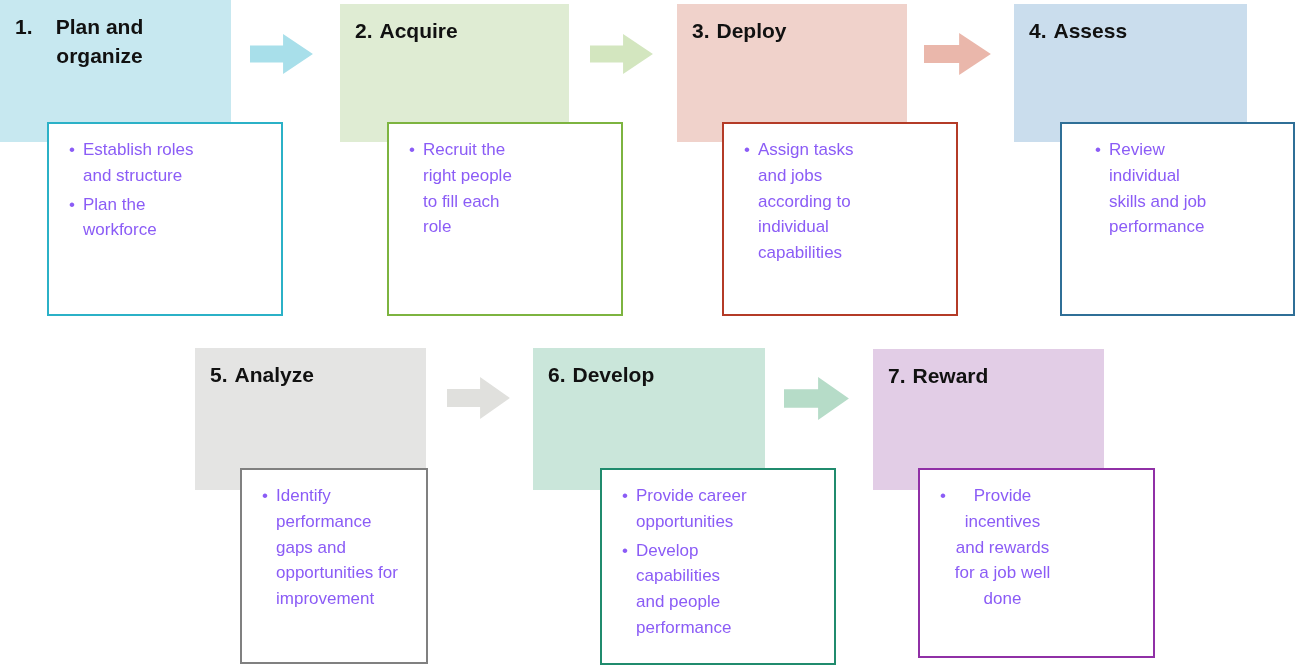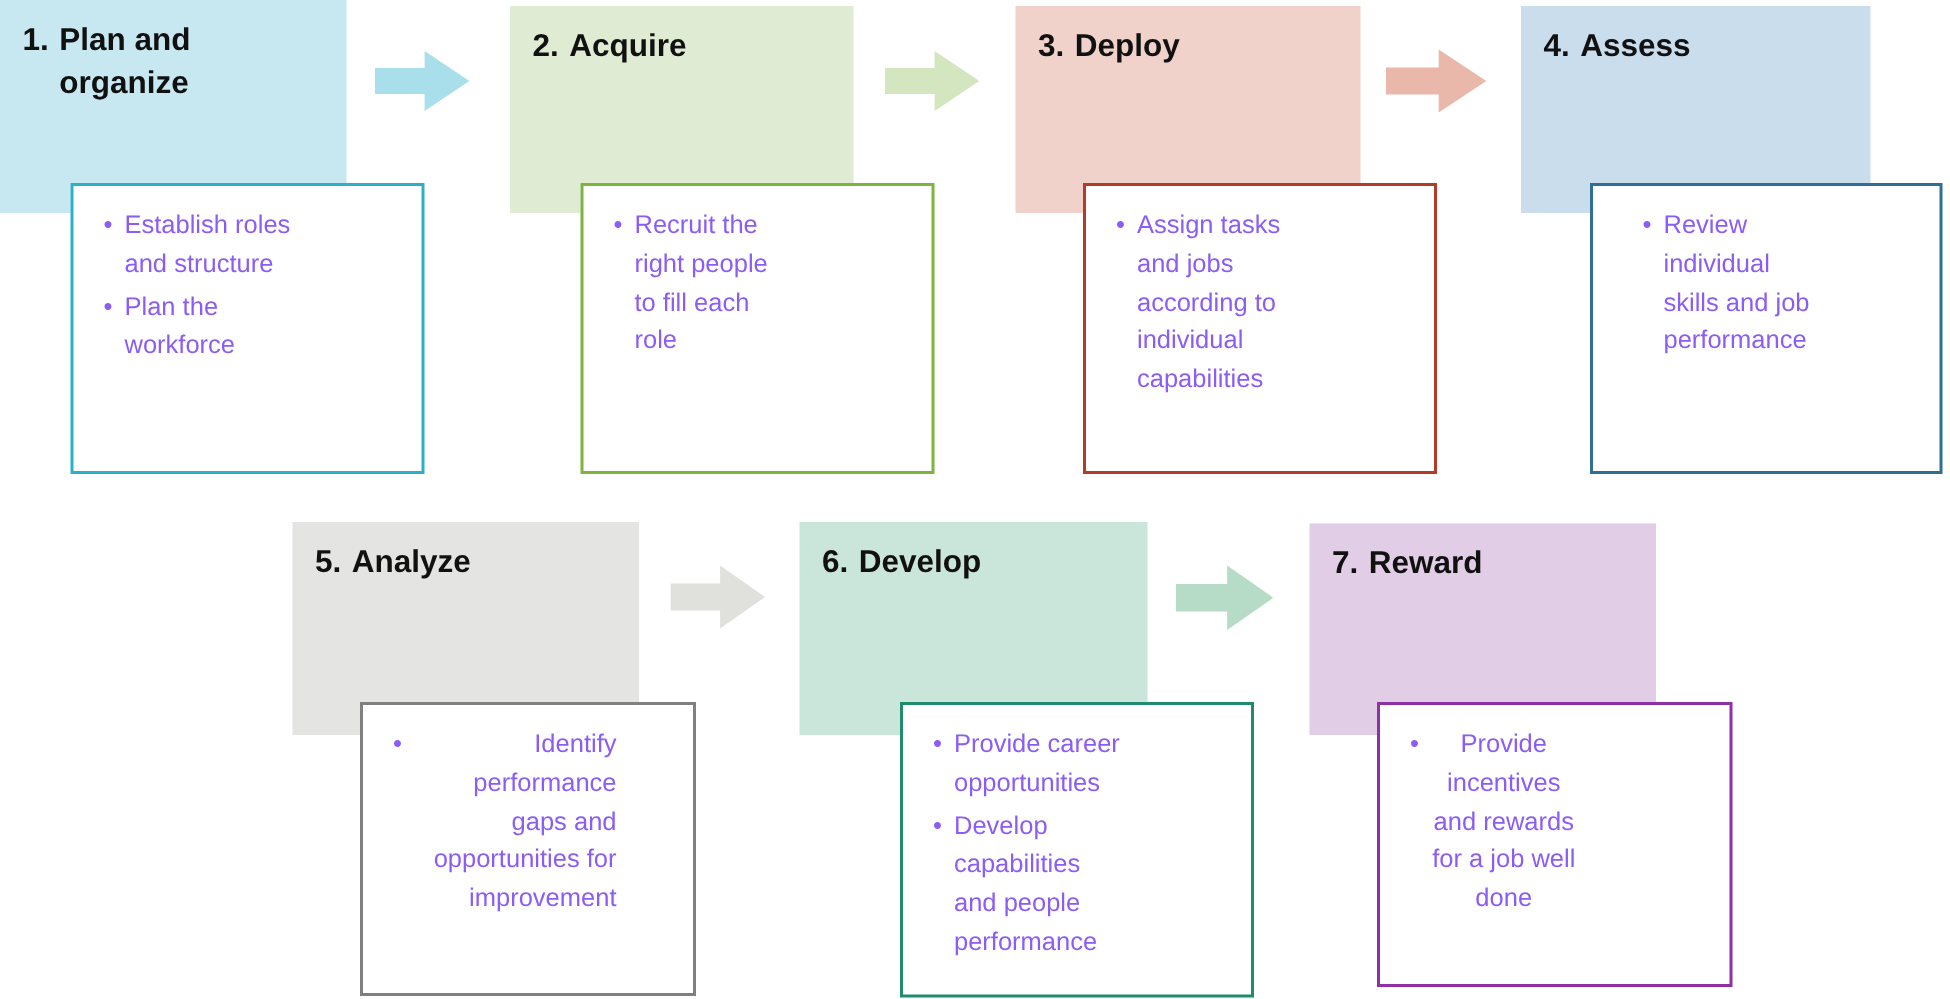--- a/index.html
+++ b/index.html
@@ -6,42 +6,42 @@
   html,body{margin:0;padding:0;background:#fff;}
   #canvas{
     position:relative;width:1300px;height:666px;background:#ffffff;
     font-family:"Liberation Sans",sans-serif;color:#111;overflow:hidden;
   }
   .hdr{
     position:absolute;box-sizing:border-box;display:flex;gap:7px;
     padding:13px 8px 0 15px;font-weight:bold;font-size:21px;line-height:1.38;color:#111;
   }
   .hdr .num{flex:0 0 auto;}
-  .hdr .title{flex:0 1 auto;}
+  .hdr .title{flex:0 1 auto;text-align:center;}
   .box{
     position:absolute;box-sizing:border-box;background:#ffffff;
     border:2px solid #000;padding:13px 8px 0 19px;z-index:2;
   }
   ul.bullets{margin:0;padding:0;list-style:none;font-size:17px;line-height:1.52;color:#8b5cf6;}
   ul.bullets li{position:relative;padding-left:15px;margin:0 0 3px 0;}
   ul.bullets li::before{content:"\2022";position:absolute;left:1px;}
   .arrow{position:absolute;z-index:1;}
 
   
   .h1{left:0;top:0;width:231px;height:142px;}
   .d1{left:47px;top:122px;width:236px;height:194px;}
   .h2{left:340px;top:4px;width:229px;height:138px;}
   .d2{left:387px;top:122px;width:236px;height:194px;}
   .h3{left:677px;top:4px;width:230px;height:138px;}
   .d3{left:722px;top:122px;width:236px;height:194px;}
   .h4{left:1014px;top:4px;width:233px;height:138px;}
   .d4{left:1060px;top:122px;width:235px;height:194px;padding-left:32px;}
   
   .h5{left:195px;top:348px;width:231px;height:142px;}
-  .d5{left:240px;top:468px;width:224px;height:196px;text-align:right;}
+  .d5{left:240px;top:468px;width:188px;height:196px;}
   .h6{left:533px;top:348px;width:232px;height:142px;}
   .d6{left:600px;top:468px;width:236px;height:197px;}
   .h7{left:873px;top:349px;width:231px;height:141px;}
   .d7{left:918px;top:468px;width:237px;height:190px;text-align:center;}
   
   .a1{left:250px;top:33px;width:64px;height:42px;}
   .a2{left:590px;top:33px;width:64px;height:42px;}
   .a3{left:924px;top:32px;width:68px;height:44px;}
   .a4{left:447px;top:376px;width:64px;height:44px;}
   .a5{left:784px;top:376px;width:66px;height:45px;}

